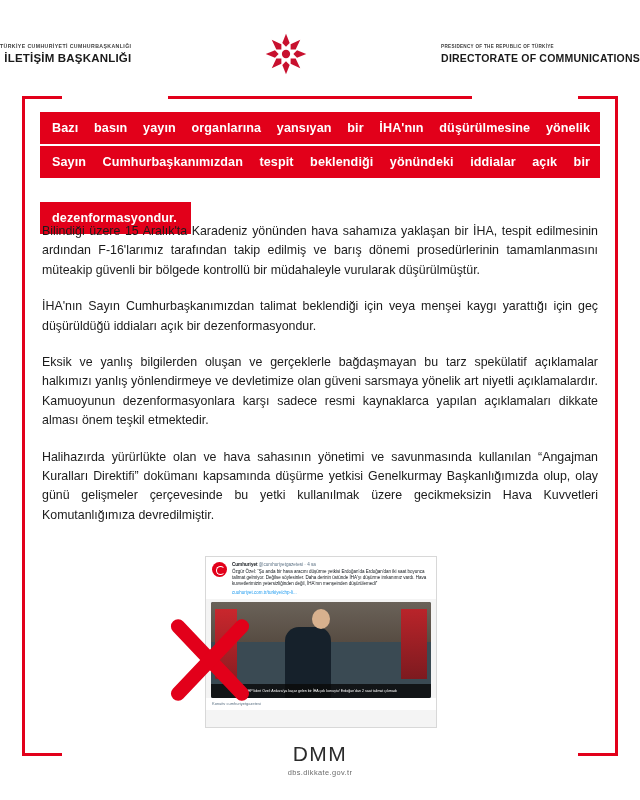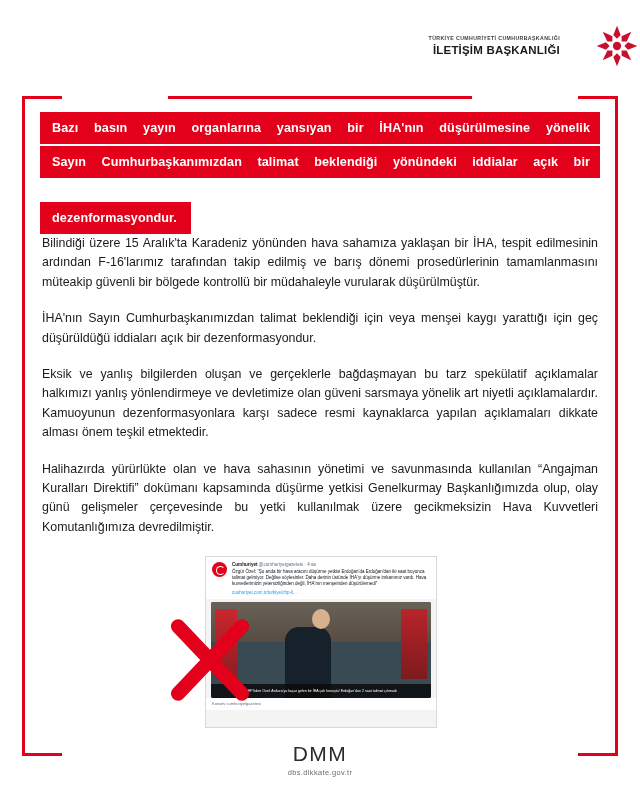--- a/index.html
+++ b/index.html
@@ -15,22 +15,23 @@
     background: #ffffff;
     overflow: hidden;
   }
 
   
   .header {
     position: relative;
     height: 92px;
     display: flex;
     align-items: center;
-    justify-content: flex-end;
+    justify-content: space-between;
     gap: 34px;
+    margin-top: 8px;
   }
   .hdr-left {
     text-align: right;
     line-height: 1.25;
   }
   .hdr-left .top {
     font-size: 5.2px;
     letter-spacing: 0.4px;
     color: #3c3c3c;
     font-weight: 700;
@@ -138,21 +139,21 @@
     margin-top: 24px;
   }
 
   
   .body-text {
     position: absolute;
     left: 42px; top: 222px;
     width: 556px;
   }
   .body-text p {
-    margin: 12px 0 17px 0;
+    margin: 0 0 17px 0;
     font-size: 12.4px;
     line-height: 19.4px;
     color: #1b1b1b;
     text-align: justify;
     text-align-last: left;
   }
 
   
   .shot {
     position: absolute;
@@ -309,33 +310,37 @@
           <path d="M6 50 L26 42 L34 50 L26 58 Z"></path>
           <path d="M81 19 L71 40 L60 40 L60 29 Z"></path>
           <path d="M81 81 L60 71 L60 60 L71 60 Z"></path>
           <path d="M19 81 L29 60 L40 60 L40 71 Z"></path>
           <path d="M19 19 L40 29 L40 40 L29 40 Z"></path>
           <circle cx="50" cy="50" r="9"></circle>
         </g>
       </svg>
     </div>
 
+    <div class="hdr-right">
+      <div class="top">PRESIDENCY OF THE REPUBLIC OF TÜRKİYE</div>
+      <div class="main">DIRECTORATE OF COMMUNICATIONS</div>
+    </div>
   </div>
 
   <div class="frame-corner-tl"></div>
   <div class="frame-corner-tr"></div>
   <div class="frame-corner-bl"></div>
   <div class="frame-corner-br"></div>
   <div class="frame-left"></div>
   <div class="frame-right"></div>
   <div class="frame-top"></div>
 
   <div class="headline">
     <span class="line">Bazı basın yayın organlarına yansıyan bir İHA'nın düşürülmesine yönelik</span>
-    <span class="line">Sayın Cumhurbaşkanımızdan talimat beklendiği yönündeki iddialar açık bir</span>
+    <span class="line">Sayın Cumhurbaşkanımızdan tespit beklendiği yönündeki iddialar açık bir</span>
     <span class="line last">dezenformasyondur.</span>
   </div>
 
   <div class="body-text">
     <p>Bilindiği üzere 15 Aralık'ta Karadeniz yönünden hava sahamıza yaklaşan bir İHA, tespit edilmesinin ardından F-16'larımız tarafından takip edilmiş ve barış dönemi prosedürlerinin tamamlanmasını müteakip güvenli bir bölgede kontrollü bir müdahaleyle vurularak düşürülmüştür.</p>
     <p>İHA'nın Sayın Cumhurbaşkanımızdan talimat beklendiği için veya menşei kaygı yarattığı için geç düşürüldüğü iddiaları açık bir dezenformasyondur.</p>
     <p>Eksik ve yanlış bilgilerden oluşan ve gerçeklerle bağdaşmayan bu tarz spekülatif açıklamalar halkımızı yanlış yönlendirmeye ve devletimize olan güveni sarsmaya yönelik art niyetli açıklamalardır. Kamuoyunun dezenformasyonlara karşı sadece resmi kaynaklarca yapılan açıklamaları dikkate alması önem teşkil etmektedir.</p>
     <p>Halihazırda yürürlükte olan ve hava sahasının yönetimi ve savunmasında kullanılan “Angajman Kuralları Direktifi” dokümanı kapsamında düşürme yetkisi Genelkurmay Başkanlığımızda olup, olay günü gelişmeler çerçevesinde bu yetki kullanılmak üzere gecikmeksizin Hava Kuvvetleri Komutanlığımıza devredilmiştir.</p>
   </div>
 

